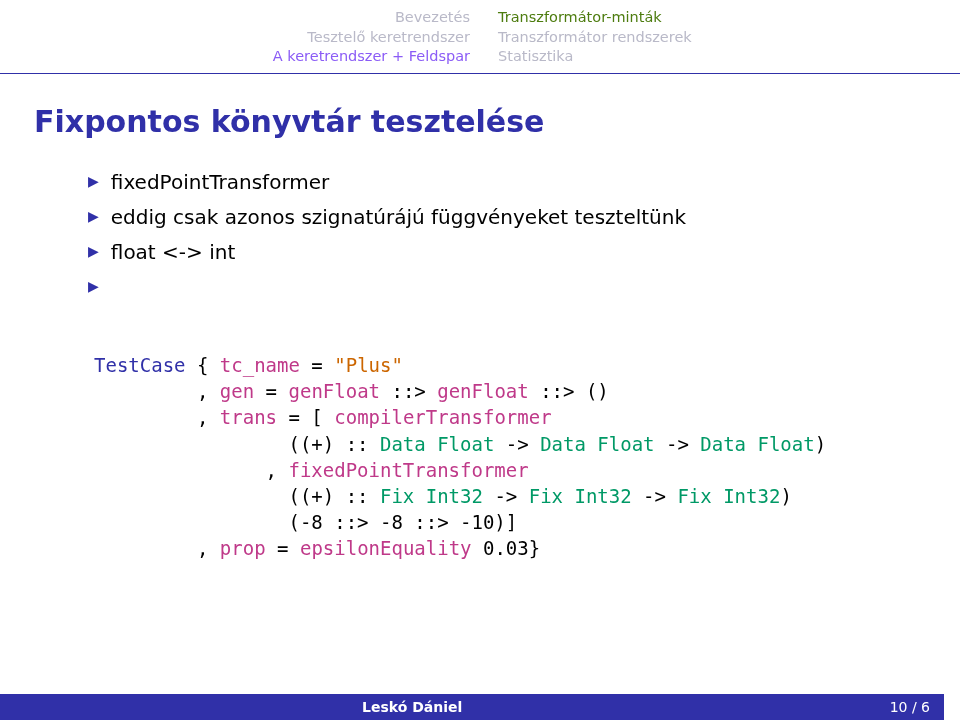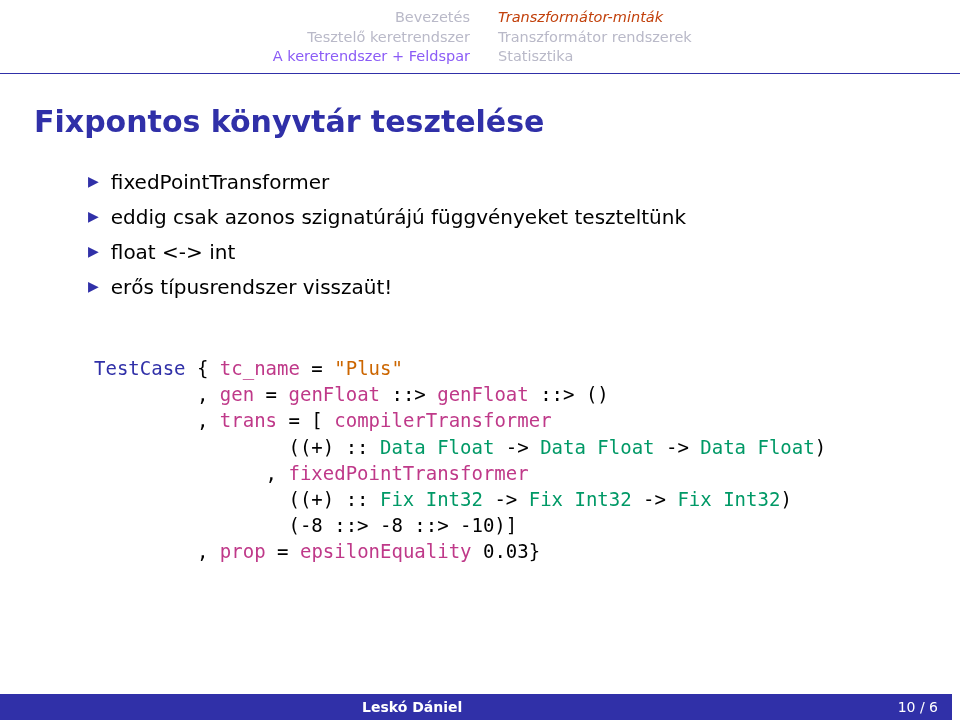--- a/index.html
+++ b/index.html
@@ -36,22 +36,21 @@
   .header-col-right {
     width: 240px;
     text-align: left;
     padding-left: 14px;
     color: #b9b9c8;
   }
   .header .active-left {
     color: #8b5cf6;
   }
   .header .active-right {
-    color: #c2410c;
-    font-style: italic;
+    color: #4d7c0f;
   }
   .hr {
     height: 1px;
     background: #3030a8;
     width: 100%;
   }
   .body {
     flex: 1 1 auto;
     padding: 18px 34px 0 34px;
   }
@@ -88,21 +87,21 @@
   }
   .kw   { color: #3030a8; }
   .str  { color: #cc6600; }
   .func { color: #bf3989; }
   .type { color: #009966; }
   .sym  { color: #bf3989; }
   .footer-bar {
     position: absolute;
     bottom: 0;
     left: 0;
-    right: 8px;
+    right: 16px;
     height: 26px;
     background: #3030a8;
     color: #ffffff;
     display: flex;
     align-items: center;
     font-size: 14px;
   }
   .footer-bar .author {
     position: absolute;
     left: 362px;
@@ -144,21 +143,20 @@
       <div class="row">
         <span class="tri">▶</span>
         <span>eddig csak azonos szignatúrájú függvényeket teszteltünk</span>
       </div>
       <div class="row">
         <span class="tri">▶</span>
         <span>float &lt;-&gt; int</span>
       </div>
       <div class="row">
         <span class="tri">▶</span>
-        <span>erős típusrendszer visszaüt!</span>
       </div>
     </div>
 
     <div class="code">
 <span class="kw">TestCase</span><span> { </span><span class="sym">tc_name</span><span> = </span><span class="str">"Plus"</span>
 <span>         , </span><span class="sym">gen</span><span> = </span><span class="func">genFloat</span><span> ::&gt; </span><span class="func">genFloat</span><span> ::&gt; ()</span>
 <span>         , </span><span class="sym">trans</span><span> = [ </span><span class="func">compilerTransformer</span>
 <span>                 ((+) :: </span><span class="type">Data Float</span><span> -&gt; </span><span class="type">Data Float</span><span> -&gt; </span><span class="type">Data Float</span><span>)</span>
 <span>               , </span><span class="func">fixedPointTransformer</span>
 <span>                 ((+) :: </span><span class="type">Fix Int32</span><span> -&gt; </span><span class="type">Fix Int32</span><span> -&gt; </span><span class="type">Fix Int32</span><span>)</span>

